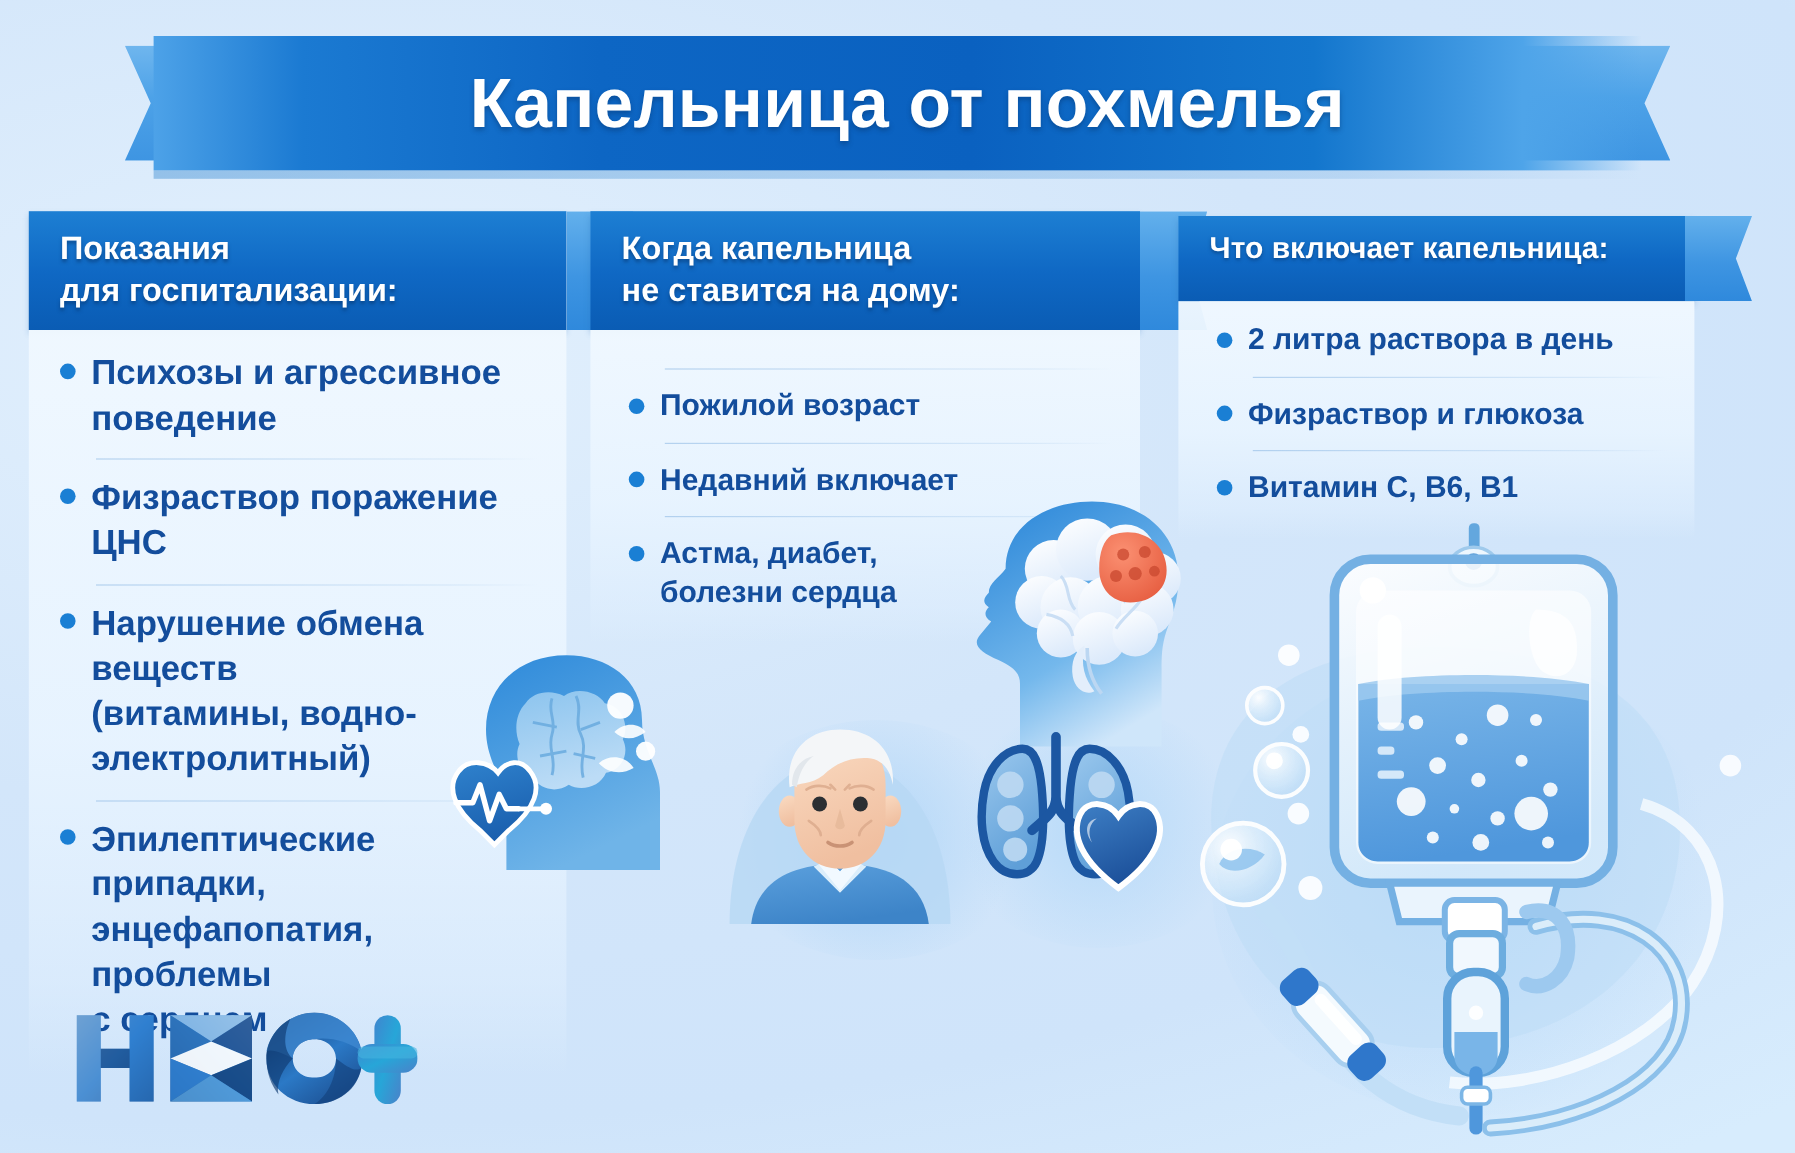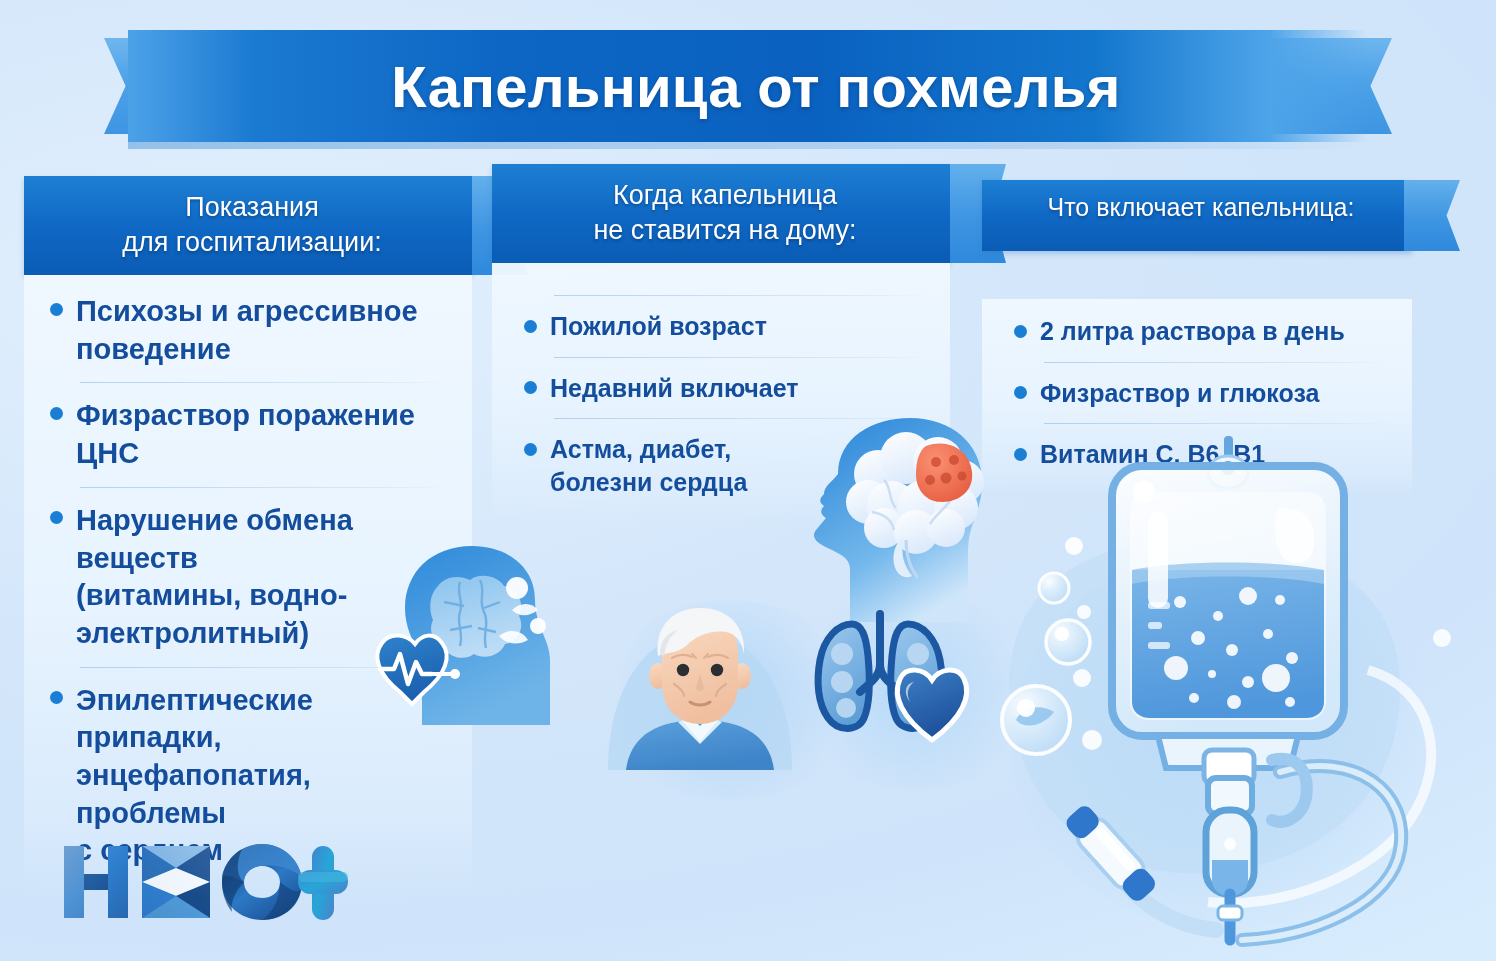--- a/index.html
+++ b/index.html
@@ -52,24 +52,23 @@
   
   .col{position:absolute;}
   .panel-head{
     position:relative;height:auto;min-height:52px;
     background:linear-gradient(180deg,#1d7fd3 0%,#0f68c4 52%,#0a5cb4 100%);
     box-shadow:0 3px 5px rgba(40,110,180,.28);
     padding:14px 18px 16px 26px;
     box-sizing:border-box;
   }
   .panel-head .ht{
-    color:#fff;font-weight:400;font-size:27px;line-height:1.28;
+    color:#fff;font-weight:700;font-size:27px;line-height:1.28;
     text-shadow:0 2px 3px rgba(5,45,95,.5);
     white-space:pre-line;
-    text-align:center;
   }
   .head-tail{
     position:absolute;top:0;height:100%;width:56px;
     background:linear-gradient(180deg,#63b0ec 0%,#3e95e2 55%,#2f89dc 100%);
     clip-path:polygon(0 0,100% 0,76% 50%,100% 100%,0 100%);
   }
   .panel-body{
     position:relative;
     background:linear-gradient(180deg,
        rgba(240,248,255,.96) 0%,
@@ -90,21 +89,21 @@
   ul.blist li .btxt{
     display:block;color:#134d9c;font-weight:700;font-size:29px;line-height:1.30;
     white-space:pre-line;
   }
   ul.blist li + li{ }
   .sep{height:1px;background:linear-gradient(90deg,rgba(150,190,230,.65),rgba(150,190,230,.22) 82%,rgba(150,190,230,0));margin:14px 0 14px 4px;}
 
   
   #col1{left:24px;top:176px;width:448px;}
   #col1 .head-tail{right:-56px;}
-  #col2{left:492px;top:164px;width:458px;}
+  #col2{left:492px;top:176px;width:458px;}
   #col2 .head-tail{right:-56px;}
   #col3{left:982px;top:180px;width:430px;}
   #col3 .head-tail{right:-48px;}
 
   #col2 ul.blist li .btxt{font-size:25px;}
   #col3 ul.blist li .btxt{font-size:25px;}
   #col3 .panel-head .ht{font-size:25px;}
 
   
   .logo{position:absolute;left:58px;top:838px;width:290px;height:86px;}
@@ -206,21 +205,21 @@
         </li>
       </ul>
     </div>
   </div>
 
   <div class="col" id="col3">
     <div class="panel-head" style="padding-top:11px;padding-bottom:28px;">
       <div class="ht">Что включает капельница:</div>
       <div class="head-tail"></div>
     </div>
-    <div class="panel-body" style="padding-left:28px;padding-top:16px;margin-top:48px;">
+    <div class="panel-body" style="padding-left:28px;padding-top:16px;">
       <ul class="blist">
         <li>
           <span class="bdot"></span>
           <span class="btxt">2 литра раствора в день</span>
         </li>
         <li class="sep-holder">
             <div class="sep"></div>
           </li>
         <li>
           <span class="bdot"></span>

